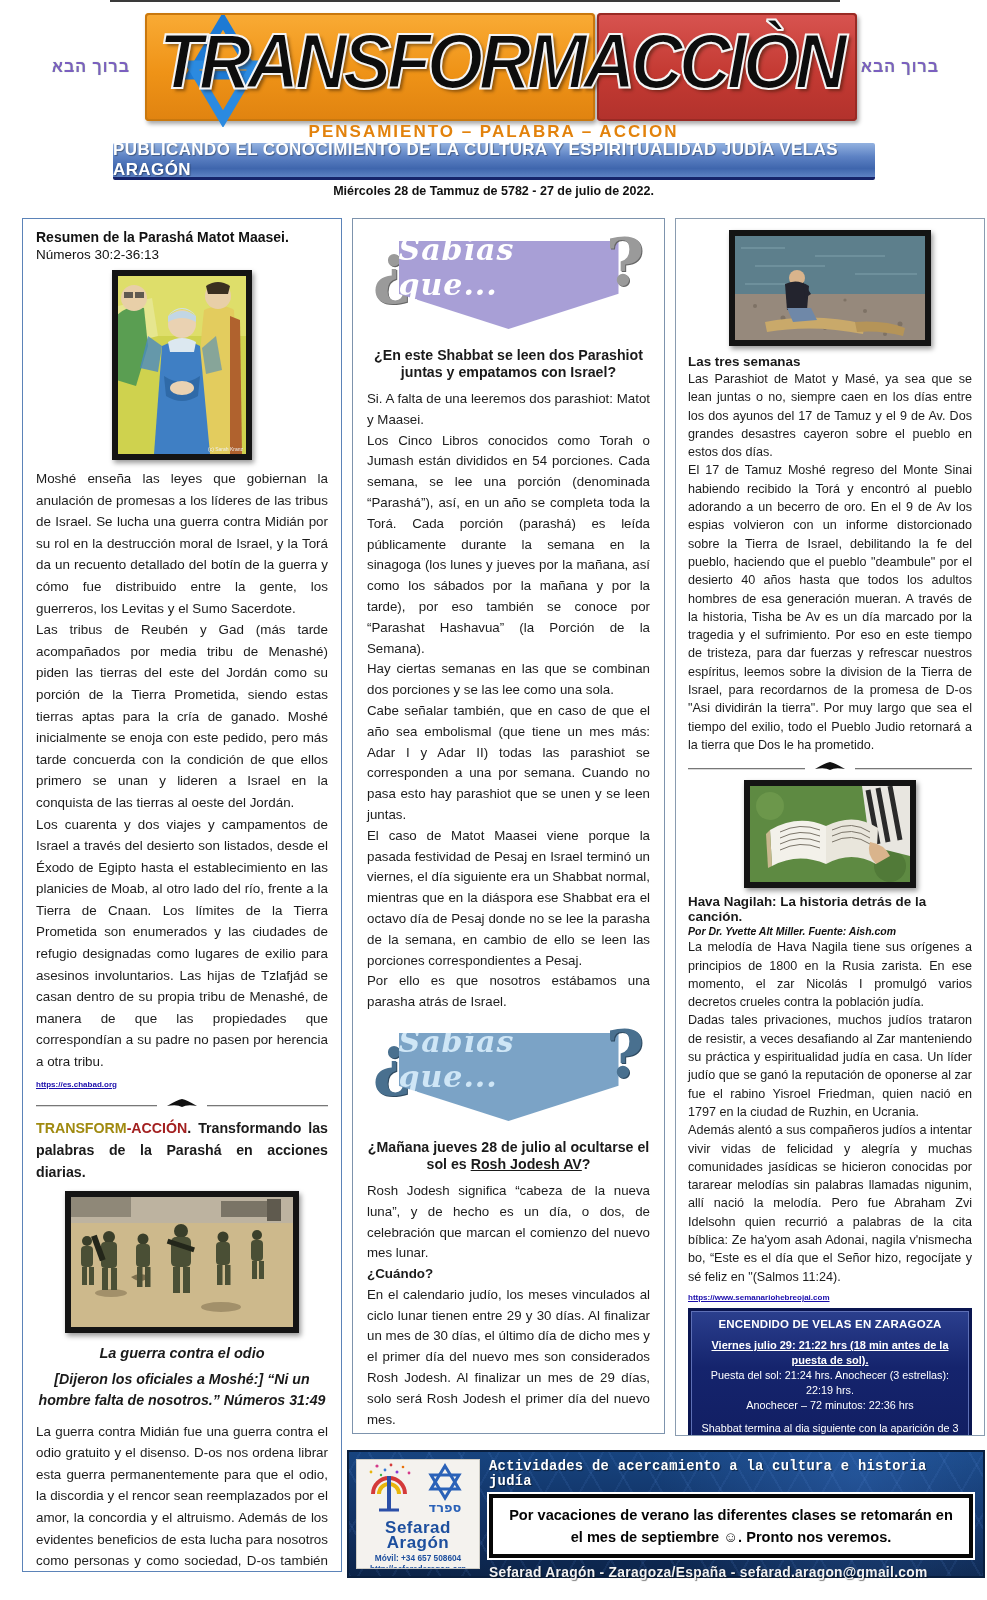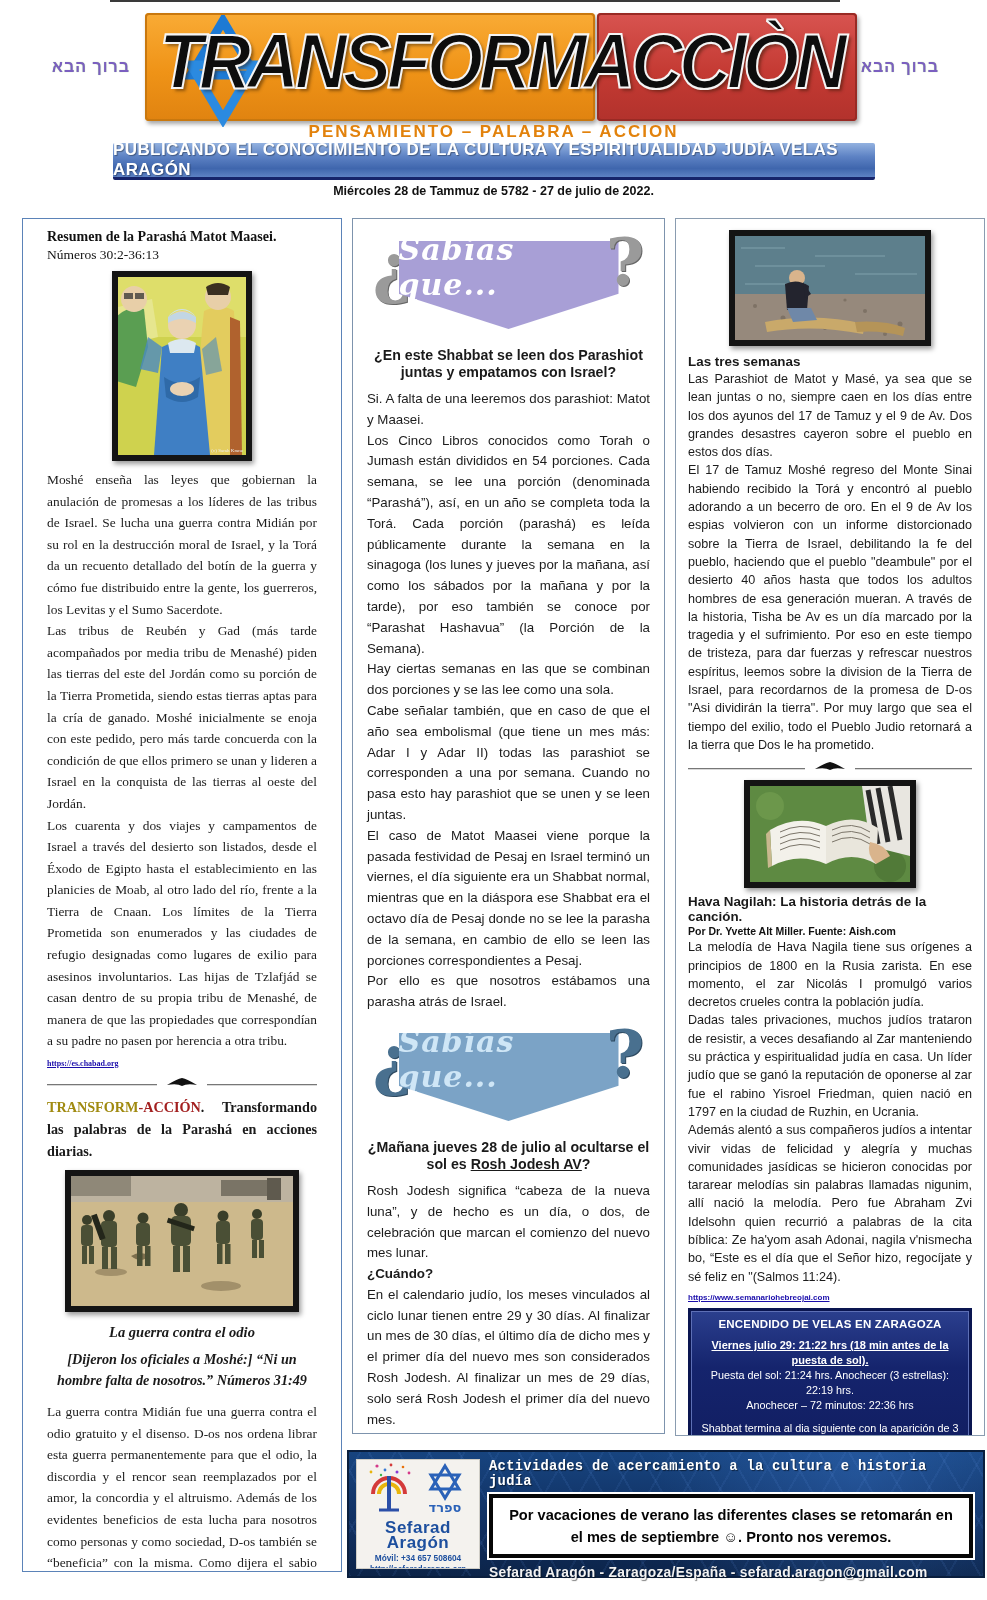--- a/index.html
+++ b/index.html
@@ -32,21 +32,21 @@
     border-bottom:3px solid #16246b;border-radius:2px;
     display:flex;align-items:center;justify-content:center;
     color:#fff;font-size:17px;font-weight:bold;letter-spacing:.4px;
     text-shadow:1px 1px 1px rgba(0,0,0,.35);}
   .date-line{position:absolute;left:0;top:184px;width:987px;text-align:center;
     font-size:12.5px;font-weight:600;color:#111;}
 
   
   .col{position:absolute;top:218px;border:1.5px solid #7d93ad;background:#fff;overflow:hidden;
     box-sizing:border-box;}
-  #col-left{left:22px;width:320px;height:1354px;padding:10px 24px;border-color:#5b83b8;font-family:Liberation Serif, serif;}
+  #col-left{left:22px;width:320px;height:1354px;padding:10px 13px;border-color:#5b83b8;}
   #col-mid{left:352px;width:313px;height:1216px;padding:8px 14px;}
   #col-right{left:675px;width:310px;height:1218px;padding:9px 12px;border-color:#8a9cb0;}
 
   .h-bold{font-size:14px;font-weight:bold;color:#111;}
   .sub{font-size:13.5px;color:#111;margin-top:2px;}
   .para{font-size:13.4px;line-height:21.6px;text-align:justify;color:#1c1c1c;margin:0;}
   .para+.para{margin-top:0px;}
   .tiny-link{font-size:8px;color:#1a0dab;text-decoration:underline;font-weight:bold;cursor:pointer;}
 
   .frame{border:6px solid #141414;box-shadow:inset 0 0 0 2px #fff,2px 3px 5px rgba(0,0,0,.4);
@@ -84,21 +84,21 @@
   .sabias.blue .script{color:#cfe6f6;}
   .sabias.blue .qmark{color:#49708f;text-shadow:1px 1px 0 #2e4a61;}
 
   .q-title{font-size:14.2px;font-weight:bold;text-align:center;line-height:17px;margin:2px 0 8px;}
   .mid-para{font-size:13.3px;line-height:20.8px;text-align:justify;color:#1c1c1c;margin:0;}
   .mid-h{font-size:13.4px;font-weight:bold;line-height:20.8px;margin:0;}
   .u{text-decoration:underline;}
 
   .r-para{font-size:12.6px;line-height:18.3px;text-align:justify;color:#1c1c1c;margin:0;}
   .r-h{font-size:13.4px;font-weight:bold;margin:2px 0 1px;}
-  .byline{font-size:10.5px;font-weight:bold;color:#111;margin:0 0 1px;}
+  .byline{font-size:10.5px;font-weight:bold;color:#111;margin:0 0 1px;font-style:italic;}
 
   
   .candle-box{margin-top:4px;background:linear-gradient(180deg,#2b3f8e 0%,#15246d 35%,#101c5e 100%);
     border:3px solid #0a1550;box-shadow:inset 0 0 0 1px #5d6fb5;color:#fff;text-align:center;
     padding:7px 6px 6px;}
   .candle-title{font-size:11.5px;font-weight:bold;margin-bottom:8px;letter-spacing:.2px;}
   .candle-l1{font-size:11px;font-weight:bold;text-decoration:underline;line-height:15px;}
   .candle-l{font-size:10.8px;line-height:15px;}
   .candle-gap{height:8px;}
 

